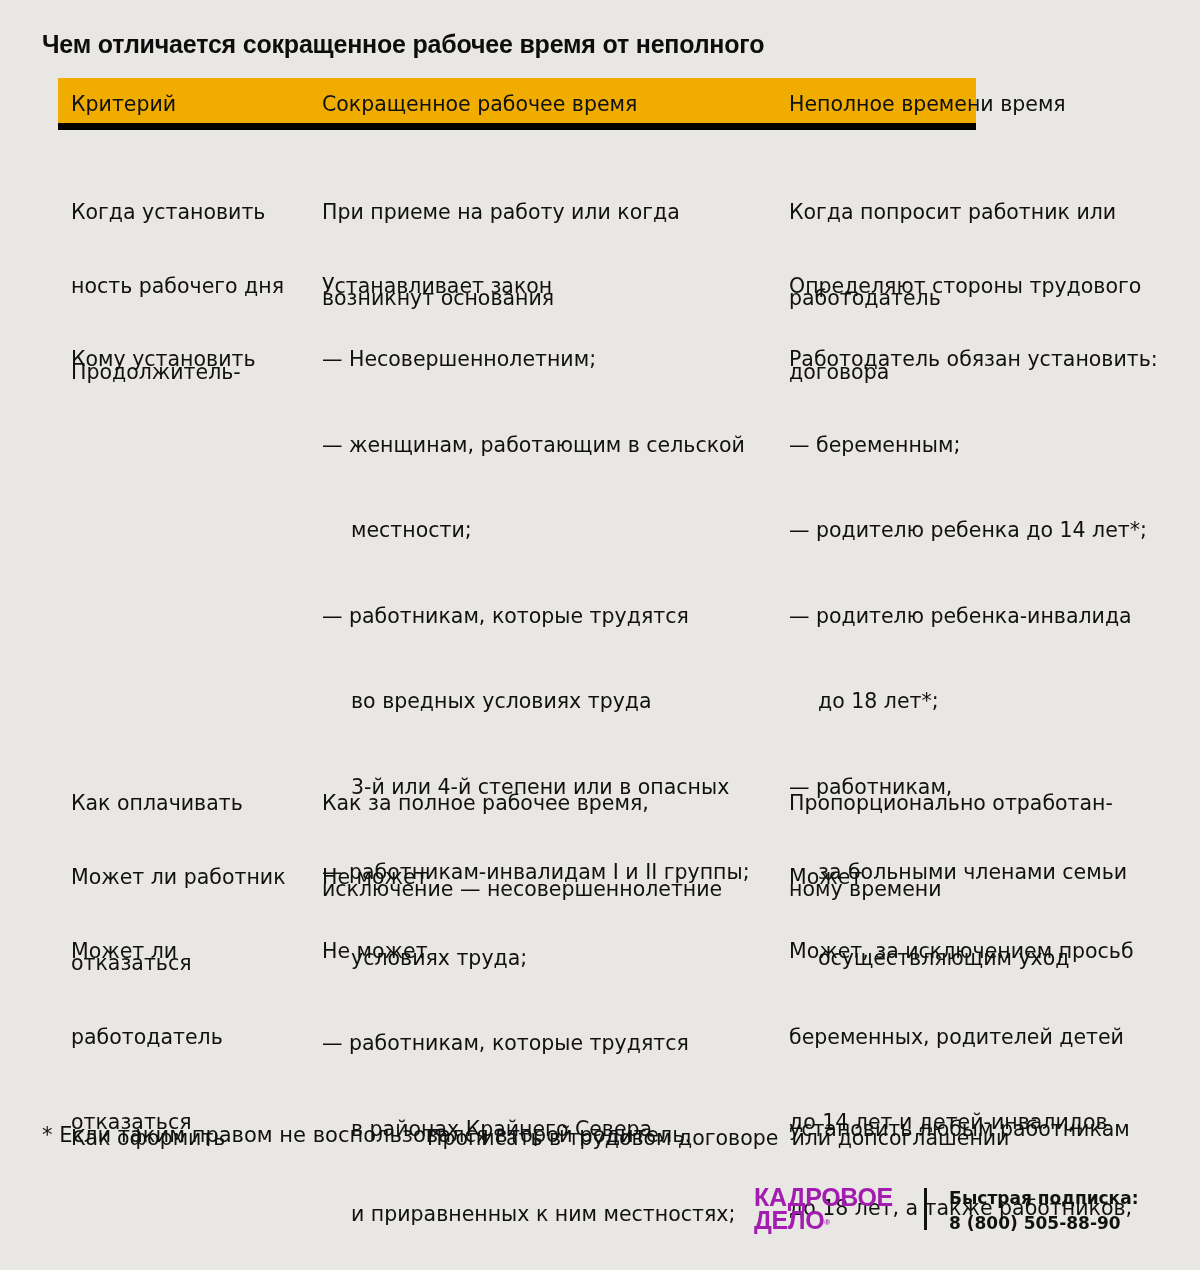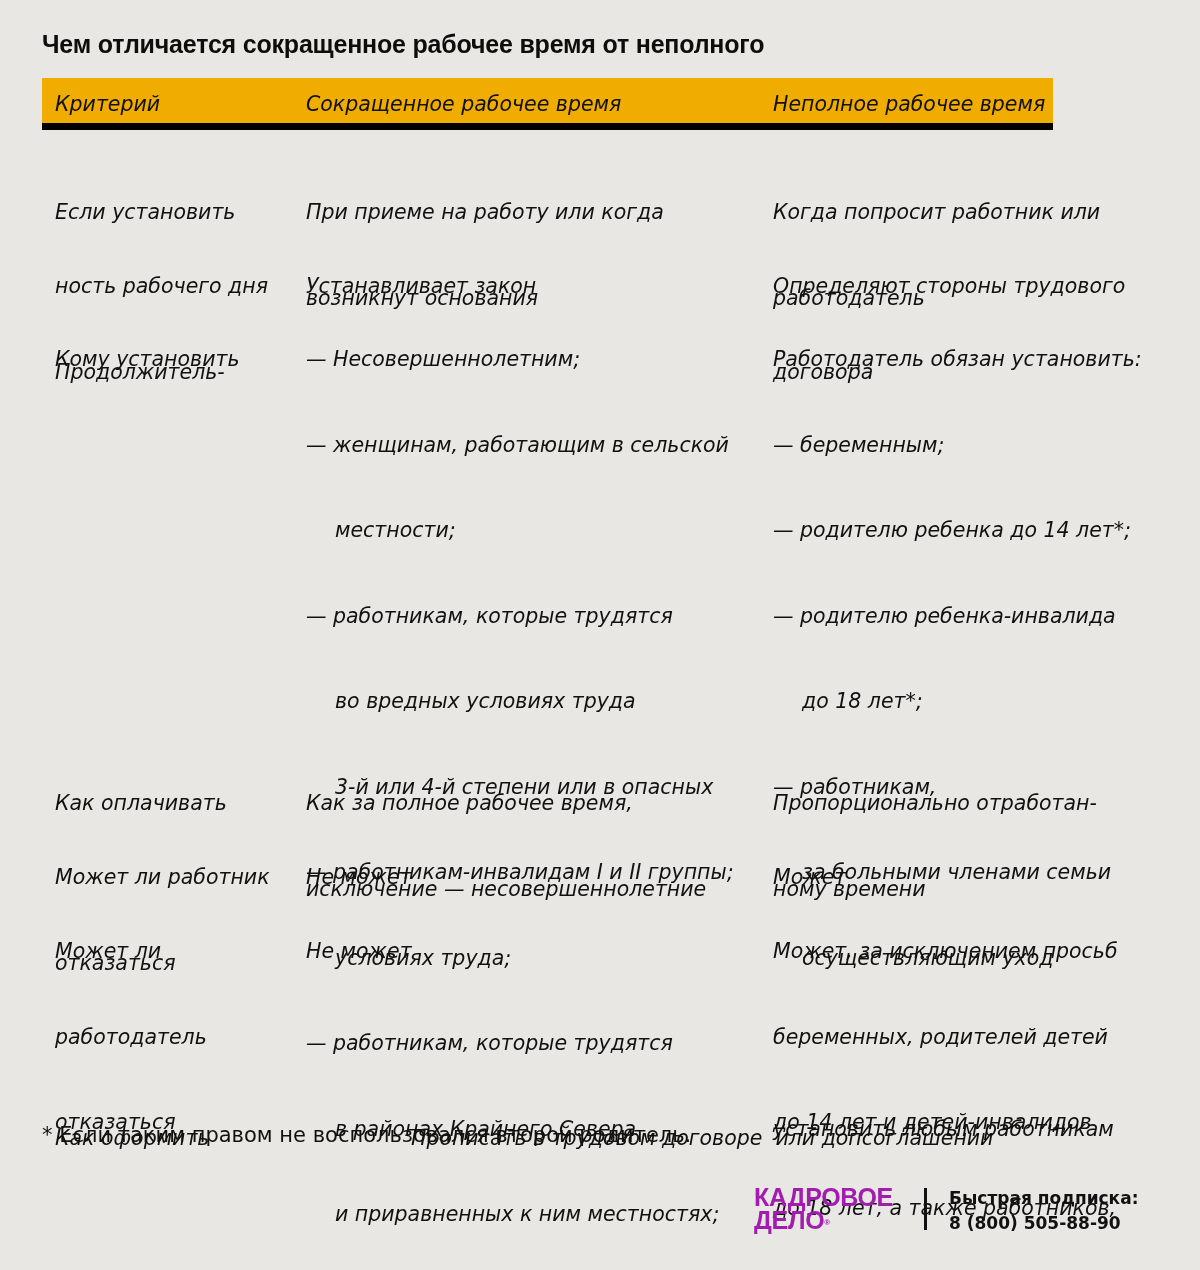--- a/index.html
+++ b/index.html
@@ -11,21 +11,21 @@
     position: relative;
     overflow: hidden;
   }
   .title {
     position: absolute; left: 42px; top: 30px;
     font-family: "Liberation Sans", sans-serif;
     font-weight: bold; font-size: 25px; letter-spacing: -0.2px;
     color: #0d0d0d;
   }
   .table {
-    position: absolute; left: 42px; top: 78px; width: 1011px; font-style: italic;
+    position: absolute; left: 58px; top: 78px; width: 918px;
   }
   .thead {
     background: #f0ad00;
     height: 45px;
     border-bottom: 7px solid #000;
     position: relative;
   }
   .th {
     position: absolute; top: 14px;
     font-size: 20.5px; color: #111;
@@ -72,26 +72,26 @@
 </style>
 </head>
 <body>
 
 <div class="title">Чем отличается сокращенное рабочее время от неполного</div>
 
 <div class="table">
   <div class="thead">
     <span class="th c1">Критерий</span>
     <span class="th c2">Сокращенное рабочее время</span>
-    <span class="th c3">Неполное рабочее время</span>
+    <span class="th c3">Неполное времени время</span>
   </div>
 
   <div class="row" style="top:63px">
     <div class="cell c1">
-      <span class="cell-line">Если установить</span>
+      <span class="cell-line">Когда установить</span>
     </div>
     <div class="cell c2">
       <span class="cell-line">При приеме на работу или когда</span>
       <span class="cell-line">возникнут основания</span>
     </div>
     <div class="cell c3">
       <span class="cell-line">Когда попросит работник или</span>
       <span class="cell-line">работодатель</span>
     </div>
   </div>

